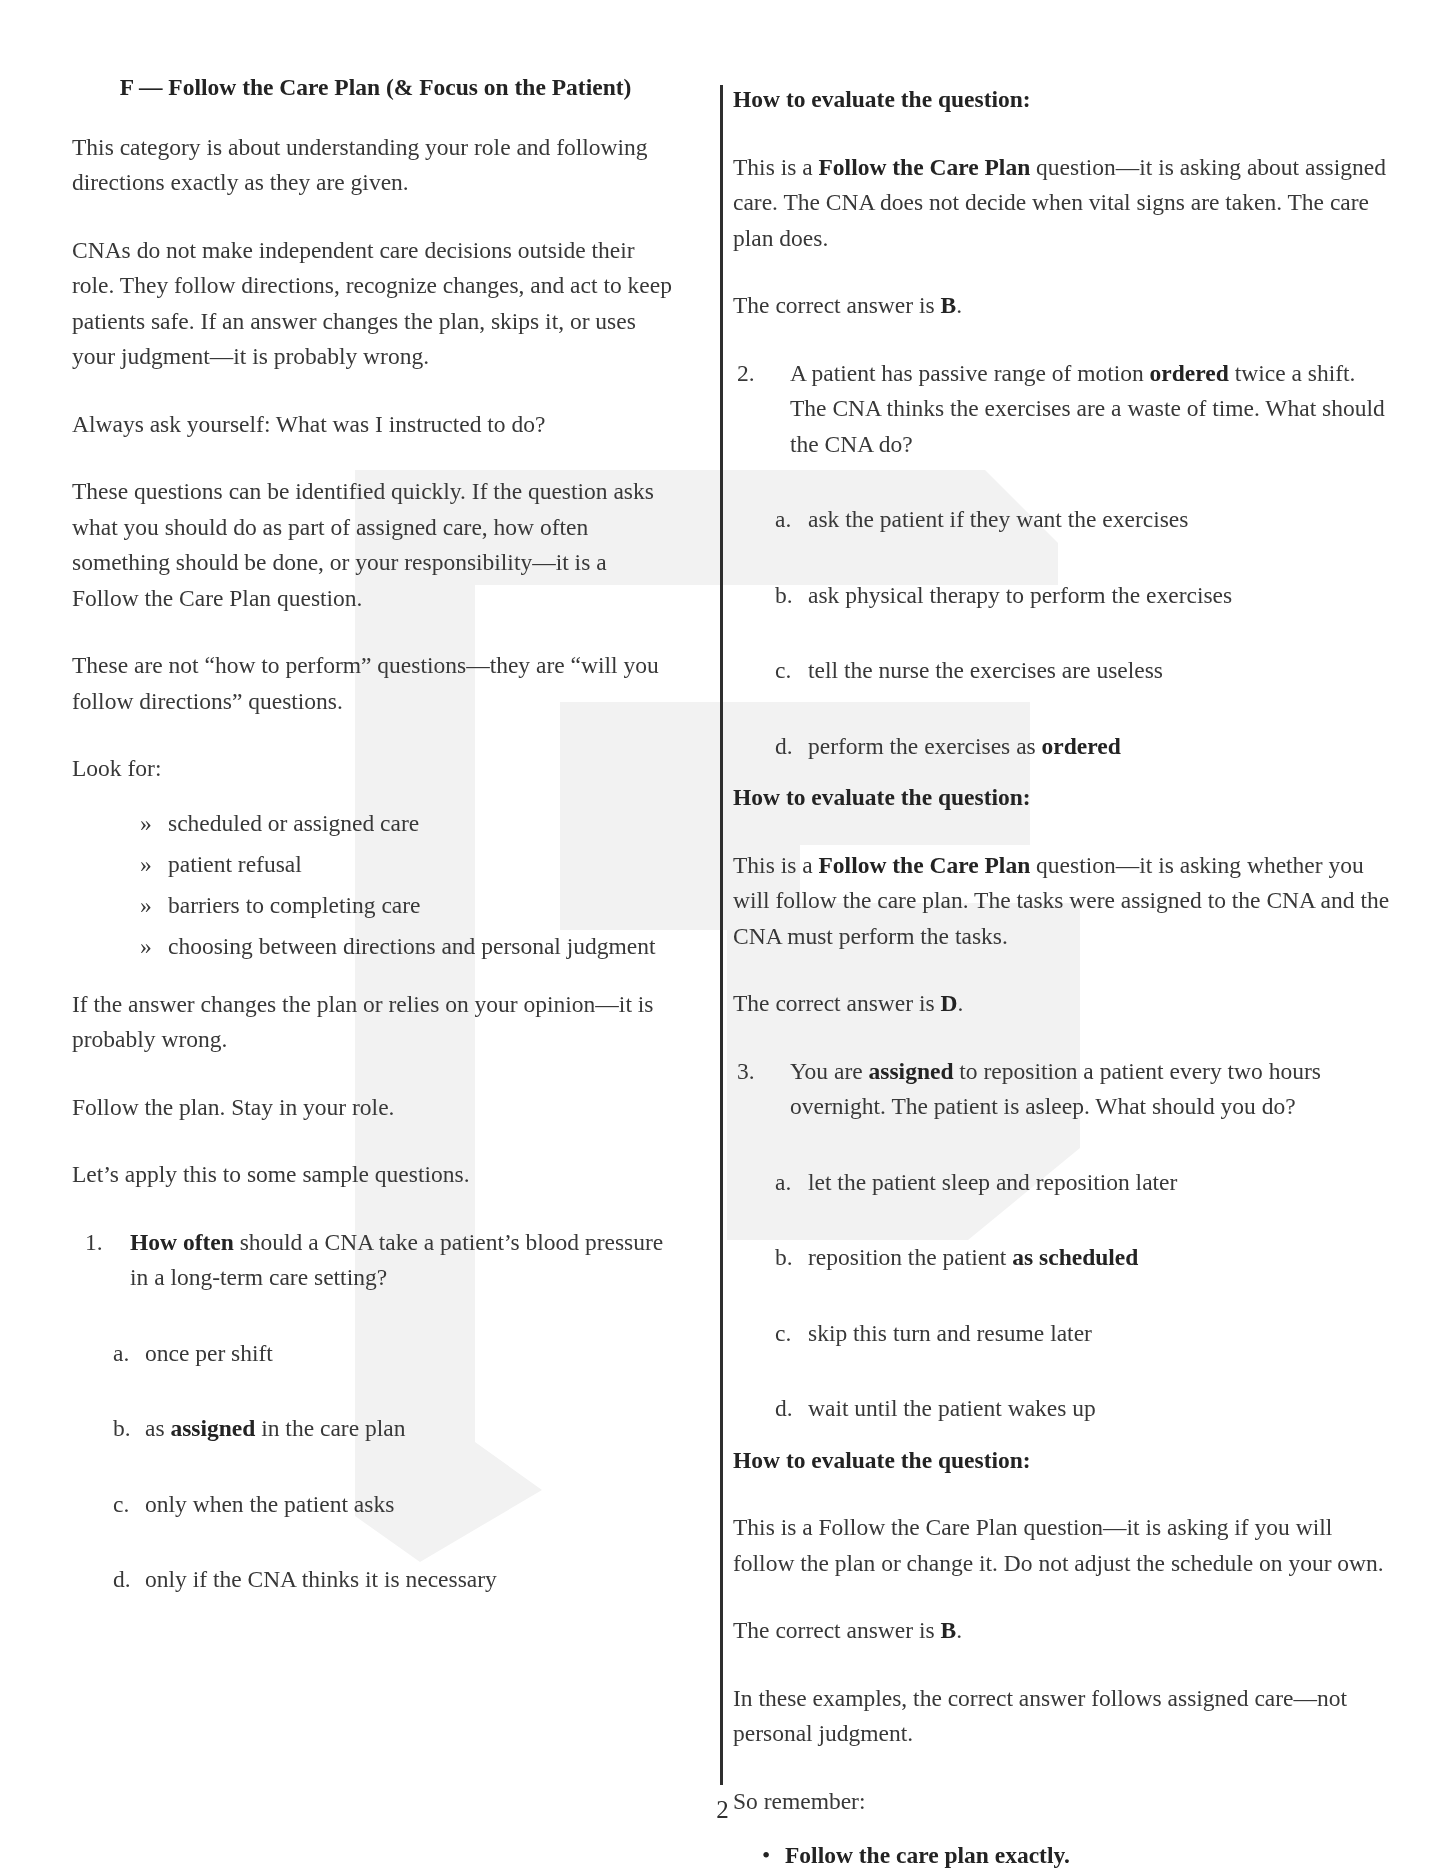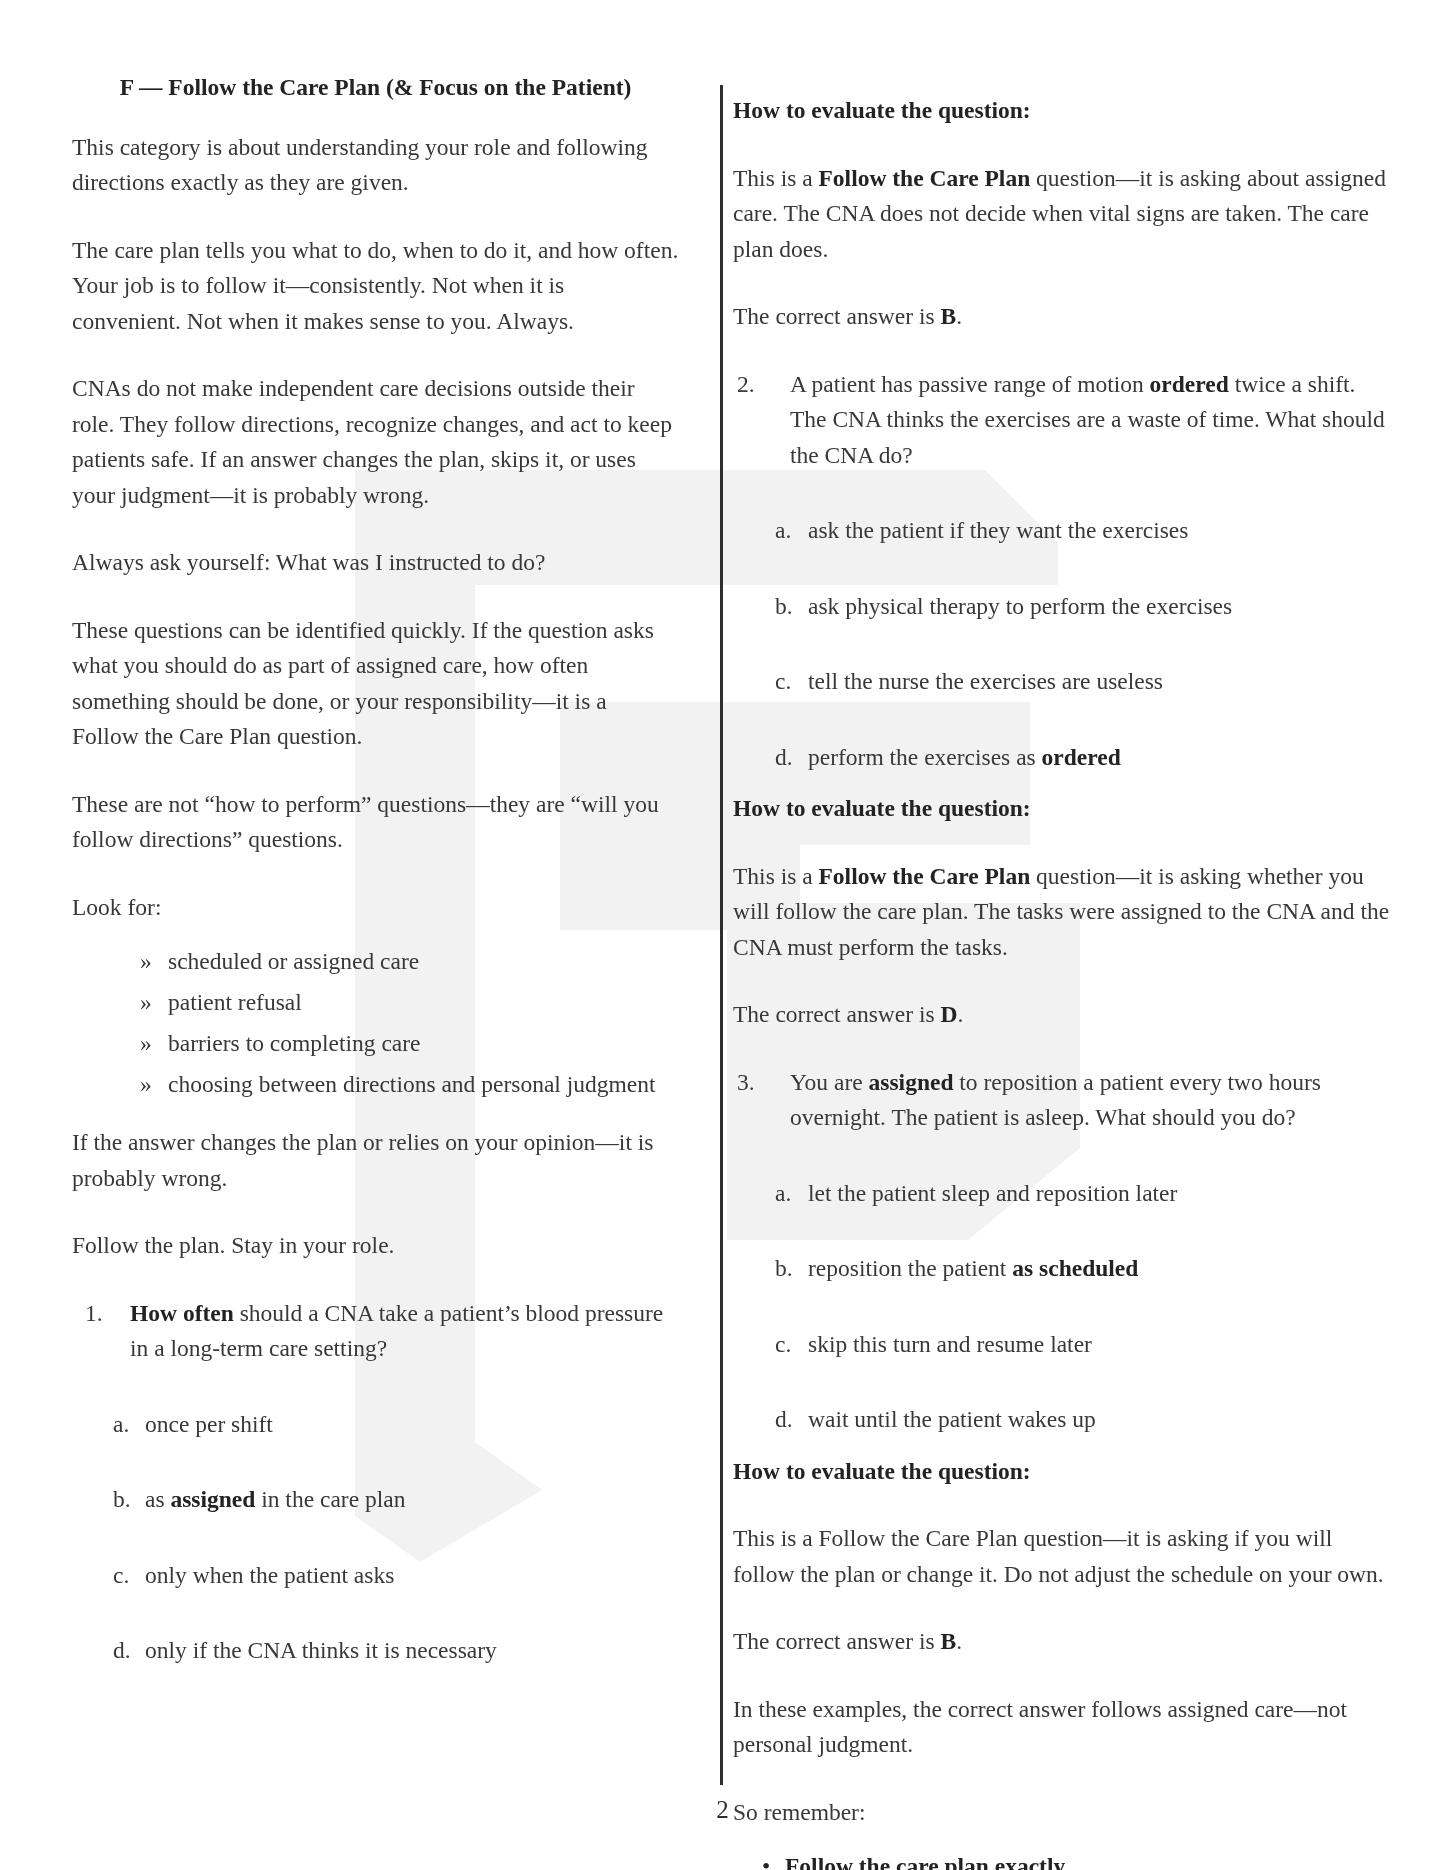--- a/index.html
+++ b/index.html
@@ -22,21 +22,21 @@
   .wm-svg{position:absolute;left:0;top:0;z-index:0;}
   
   .divider{position:absolute;left:720px;top:85px;width:3px;height:1700px;background:var(--divider);z-index:2;}
   .pagenum{position:absolute;left:0;top:1796px;width:1445px;text-align:center;font-size:25px;color:#2f2f2f;z-index:2;}
   
   .col{position:absolute;z-index:1;font-size:23.5px;line-height:35.5px;}
   .col-left{left:72px;top:70px;width:607px;}
   .col-right{left:733px;top:82px;width:662px;}
   .para{margin:0 0 32px 0;}
   .title{font-weight:bold;color:var(--bold);text-align:center;margin:0 0 24px 0;}
-  .eval-heading{font-weight:bold;color:var(--bold);margin:11px 0 32px 0;}
+  .eval-heading{font-weight:bold;color:var(--bold);margin:0 0 32px 0;}
   b,.b{font-weight:bold;color:var(--bold);}
   
   .question{position:relative;margin:0 0 14px 0;}
   .question .qnum{position:absolute;left:13px;top:0;}
   .question .qtext{display:block;padding-left:58px;}
   .col-right .question .qnum{left:4px;}
   .col-right .question .qtext{padding-left:57px;}
   
   .opts{margin:0 0 18px 0;}
   .opt{position:relative;}
@@ -71,21 +71,20 @@
     </g>
   </svg>
 
   <div class="divider"></div>
 
   <div class="col col-left">
 
     <div class="title">F — Follow the Care Plan (&amp; Focus on the Patient)</div>
 
     <p class="para">This category is about understanding your role and following directions exactly as they are given.</p>
-    <p class="para">The care plan tells you what to do, when to do it, and how often. Your job is to follow it—consistently. Not when it is convenient. Not when it makes sense to you. Always.</p>
     <p class="para">CNAs do not make independent care decisions outside their role. They follow directions, recognize changes, and act to keep patients safe. If an answer changes the plan, skips it, or uses your judgment—it is probably wrong.</p>
     <p class="para">Always ask yourself: What was I instructed to do?</p>
     <p class="para">These questions can be identified quickly. If the question asks what you should do as part of assigned care, how often something should be done, or your responsibility—it is a Follow the Care Plan question.</p>
     <p class="para">These are not “how to perform” questions—they are “will you follow directions” questions.</p>
 
     <p class="look-for">Look for:</p>
 
     <div class="blist">
       <div class="bitem">
         <span class="mk">»</span>
@@ -100,20 +99,21 @@
         <span class="btext">barriers to completing care</span>
       </div>
       <div class="bitem">
         <span class="mk">»</span>
         <span class="btext">choosing between directions and personal judgment</span>
       </div>
     </div>
 
     <p class="para">If the answer changes the plan or relies on your opinion—it is probably wrong.</p>
     <p class="para">Follow the plan. Stay in your role.</p>
+    <p class="para">Let’s apply this to some sample questions.</p>
 
     <div class="question">
       <span class="qnum">1.</span>
       <span class="qtext"><span class="b">How often</span><span> should a CNA take a patient’s blood pressure in a long-term care setting?</span></span>
     </div>
     <div class="opts">
       <div class="opt">
         <span class="letter">a.</span>
         <span class="otext"><span>once per shift</span></span>
       </div>

